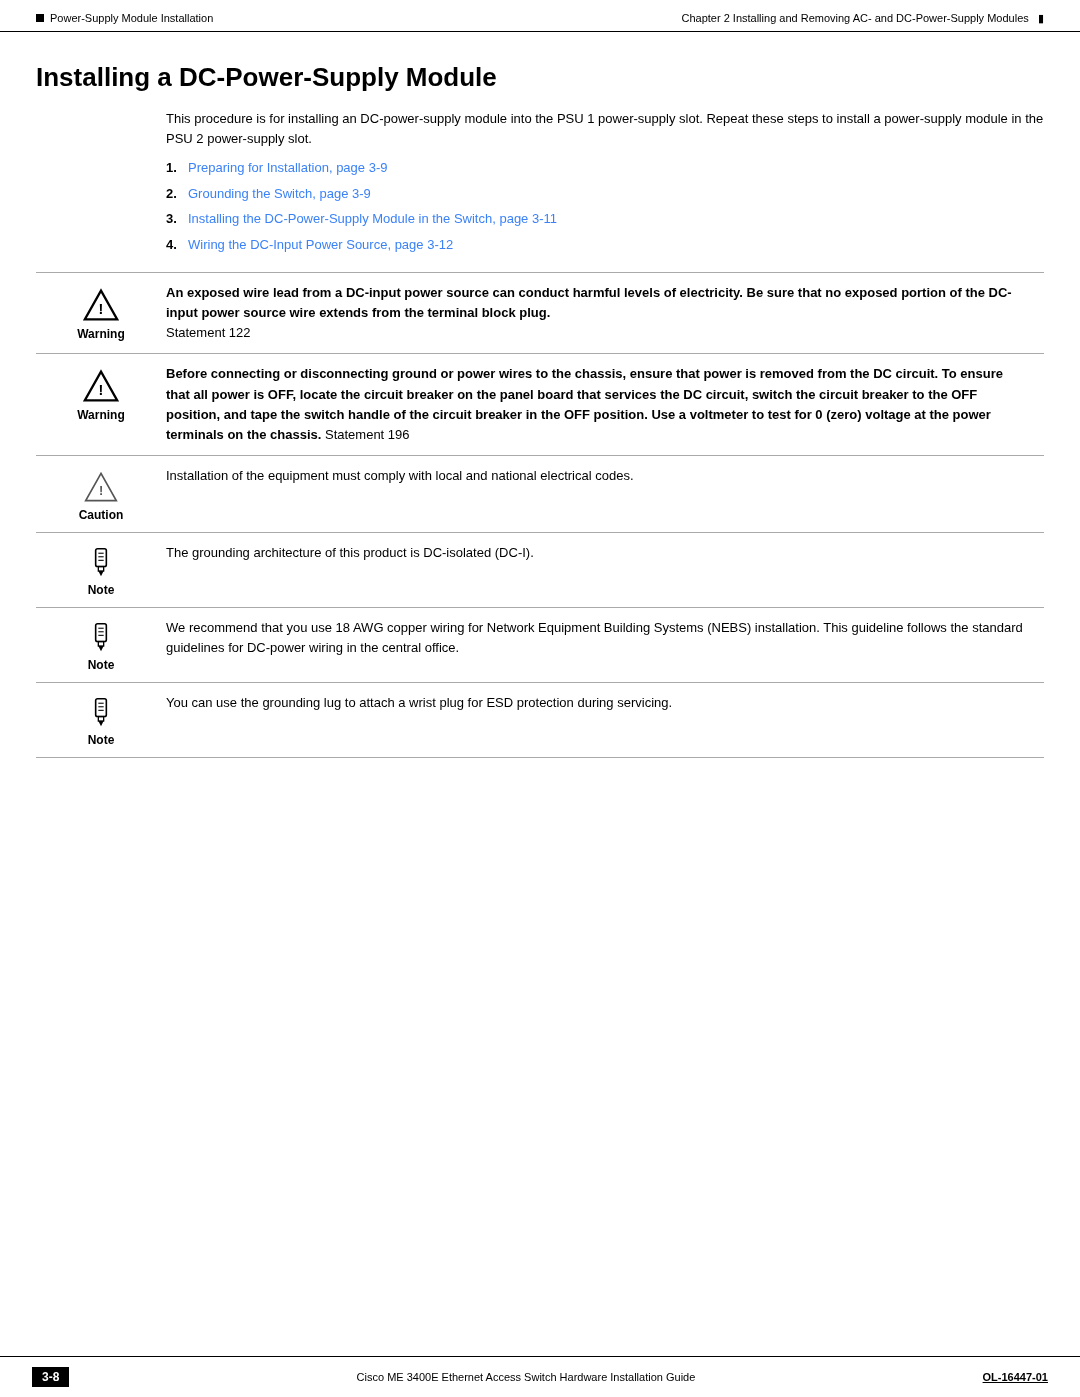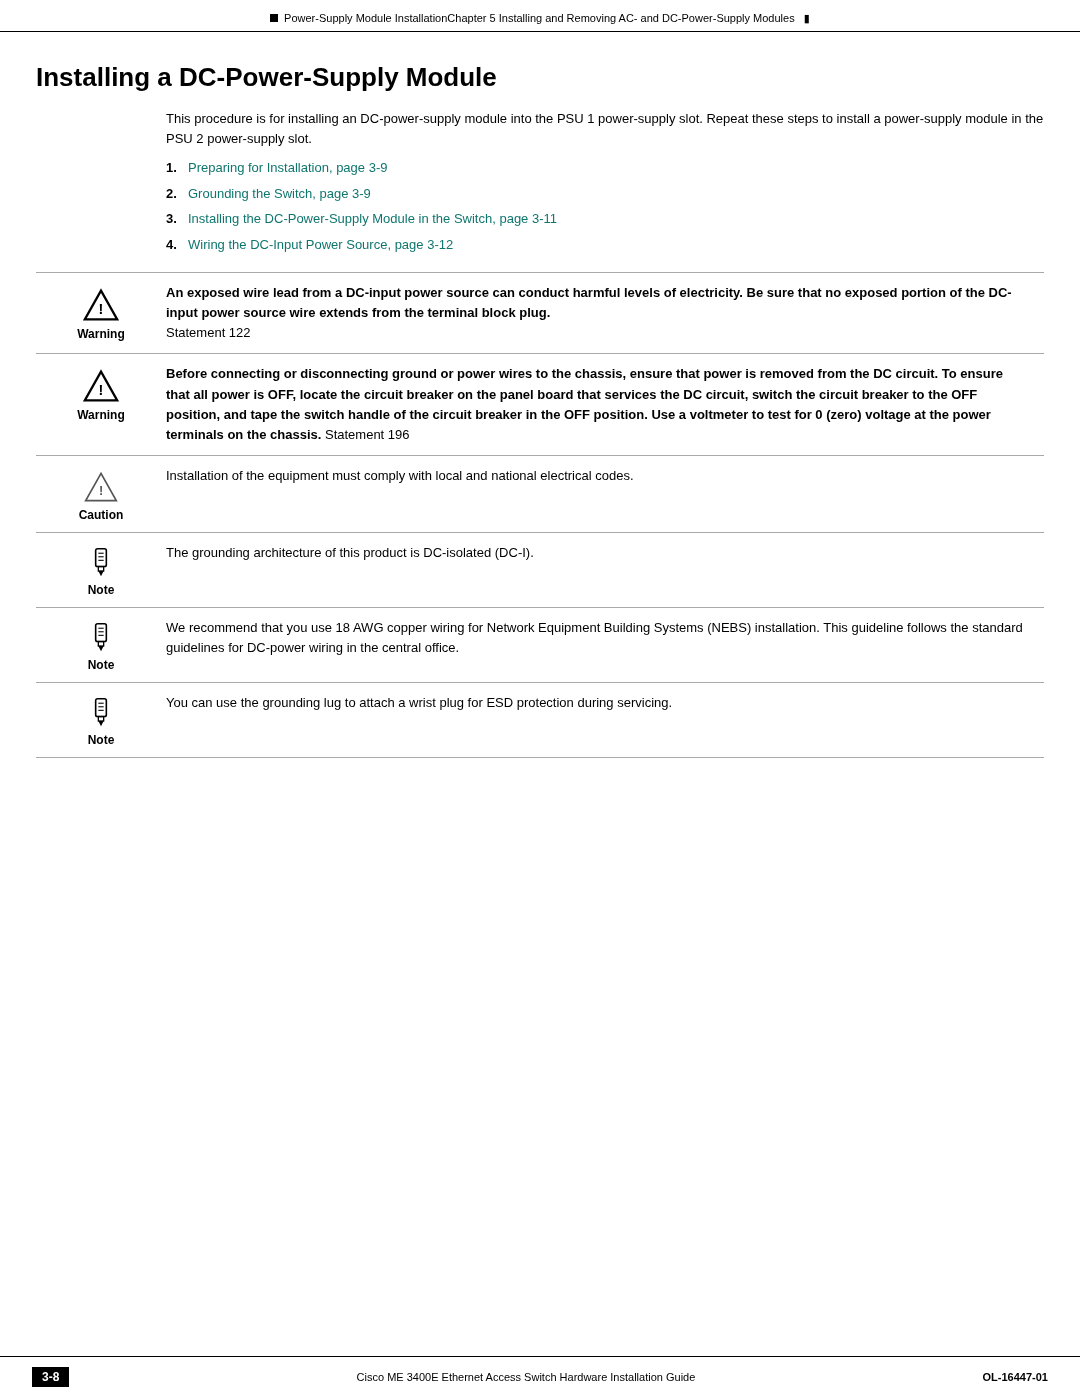--- a/index.html
+++ b/index.html
@@ -17,21 +17,21 @@
     .page-container {
       width: 1080px;
       min-height: 1397px;
       position: relative;
       background: #fff;
     }
 
     
     .page-header {
       display: flex;
-      justify-content: center;
+      justify-content: space-between;
       align-items: flex-start;
       padding: 12px 36px 6px 36px;
       border-bottom: 1px solid #000;
       font-size: 11px;
     }
 
     .header-left {
       display: flex;
       align-items: center;
       gap: 6px;
@@ -88,21 +88,21 @@
       font-size: 13px;
       line-height: 1.5;
     }
 
     .step-number {
       font-weight: bold;
       min-width: 16px;
     }
 
     .step-link {
-      color: #0f766e;
+      color: #3b82f6;
       text-decoration: none;
     }
 
     
     .alert-row {
       display: flex;
       align-items: flex-start;
       border-top: 1px solid #aaa;
       padding: 10px 0 10px 0;
       gap: 0;
@@ -184,38 +184,39 @@
 
     .footer-center {
       font-size: 11px;
       text-align: center;
       flex: 1;
     }
 
     .footer-right {
       font-size: 11px;
       font-weight: bold;
+      text-decoration: underline;
     }
 
     .bold-text {
       font-weight: bold;
     }
   </style>
 </head>
 <body>
 
 <div class="page-container">
 
   <div class="page-header">
     <div class="header-left">
       <span class="header-square"></span>
       <span>Power-Supply Module Installation</span>
     </div>
     <div class="header-right">
-      <span>Chapter 5    Installing and Removing AC- and DC-Power-Supply Modules</span>
+      <span>Chapter 2    Installing and Removing AC- and DC-Power-Supply Modules</span>
       &nbsp;&nbsp;▮
     </div>
   </div>
 
   <div class="content-area">
 
     <h1 class="page-title">Installing a DC-Power-Supply Module</h1>
 
     <div class="intro-section">
       <p class="intro-text">This procedure is for installing an DC-power-supply module into the PSU 1 power-supply slot. Repeat these steps to install a power-supply module in the PSU 2 power-supply slot.</p>

